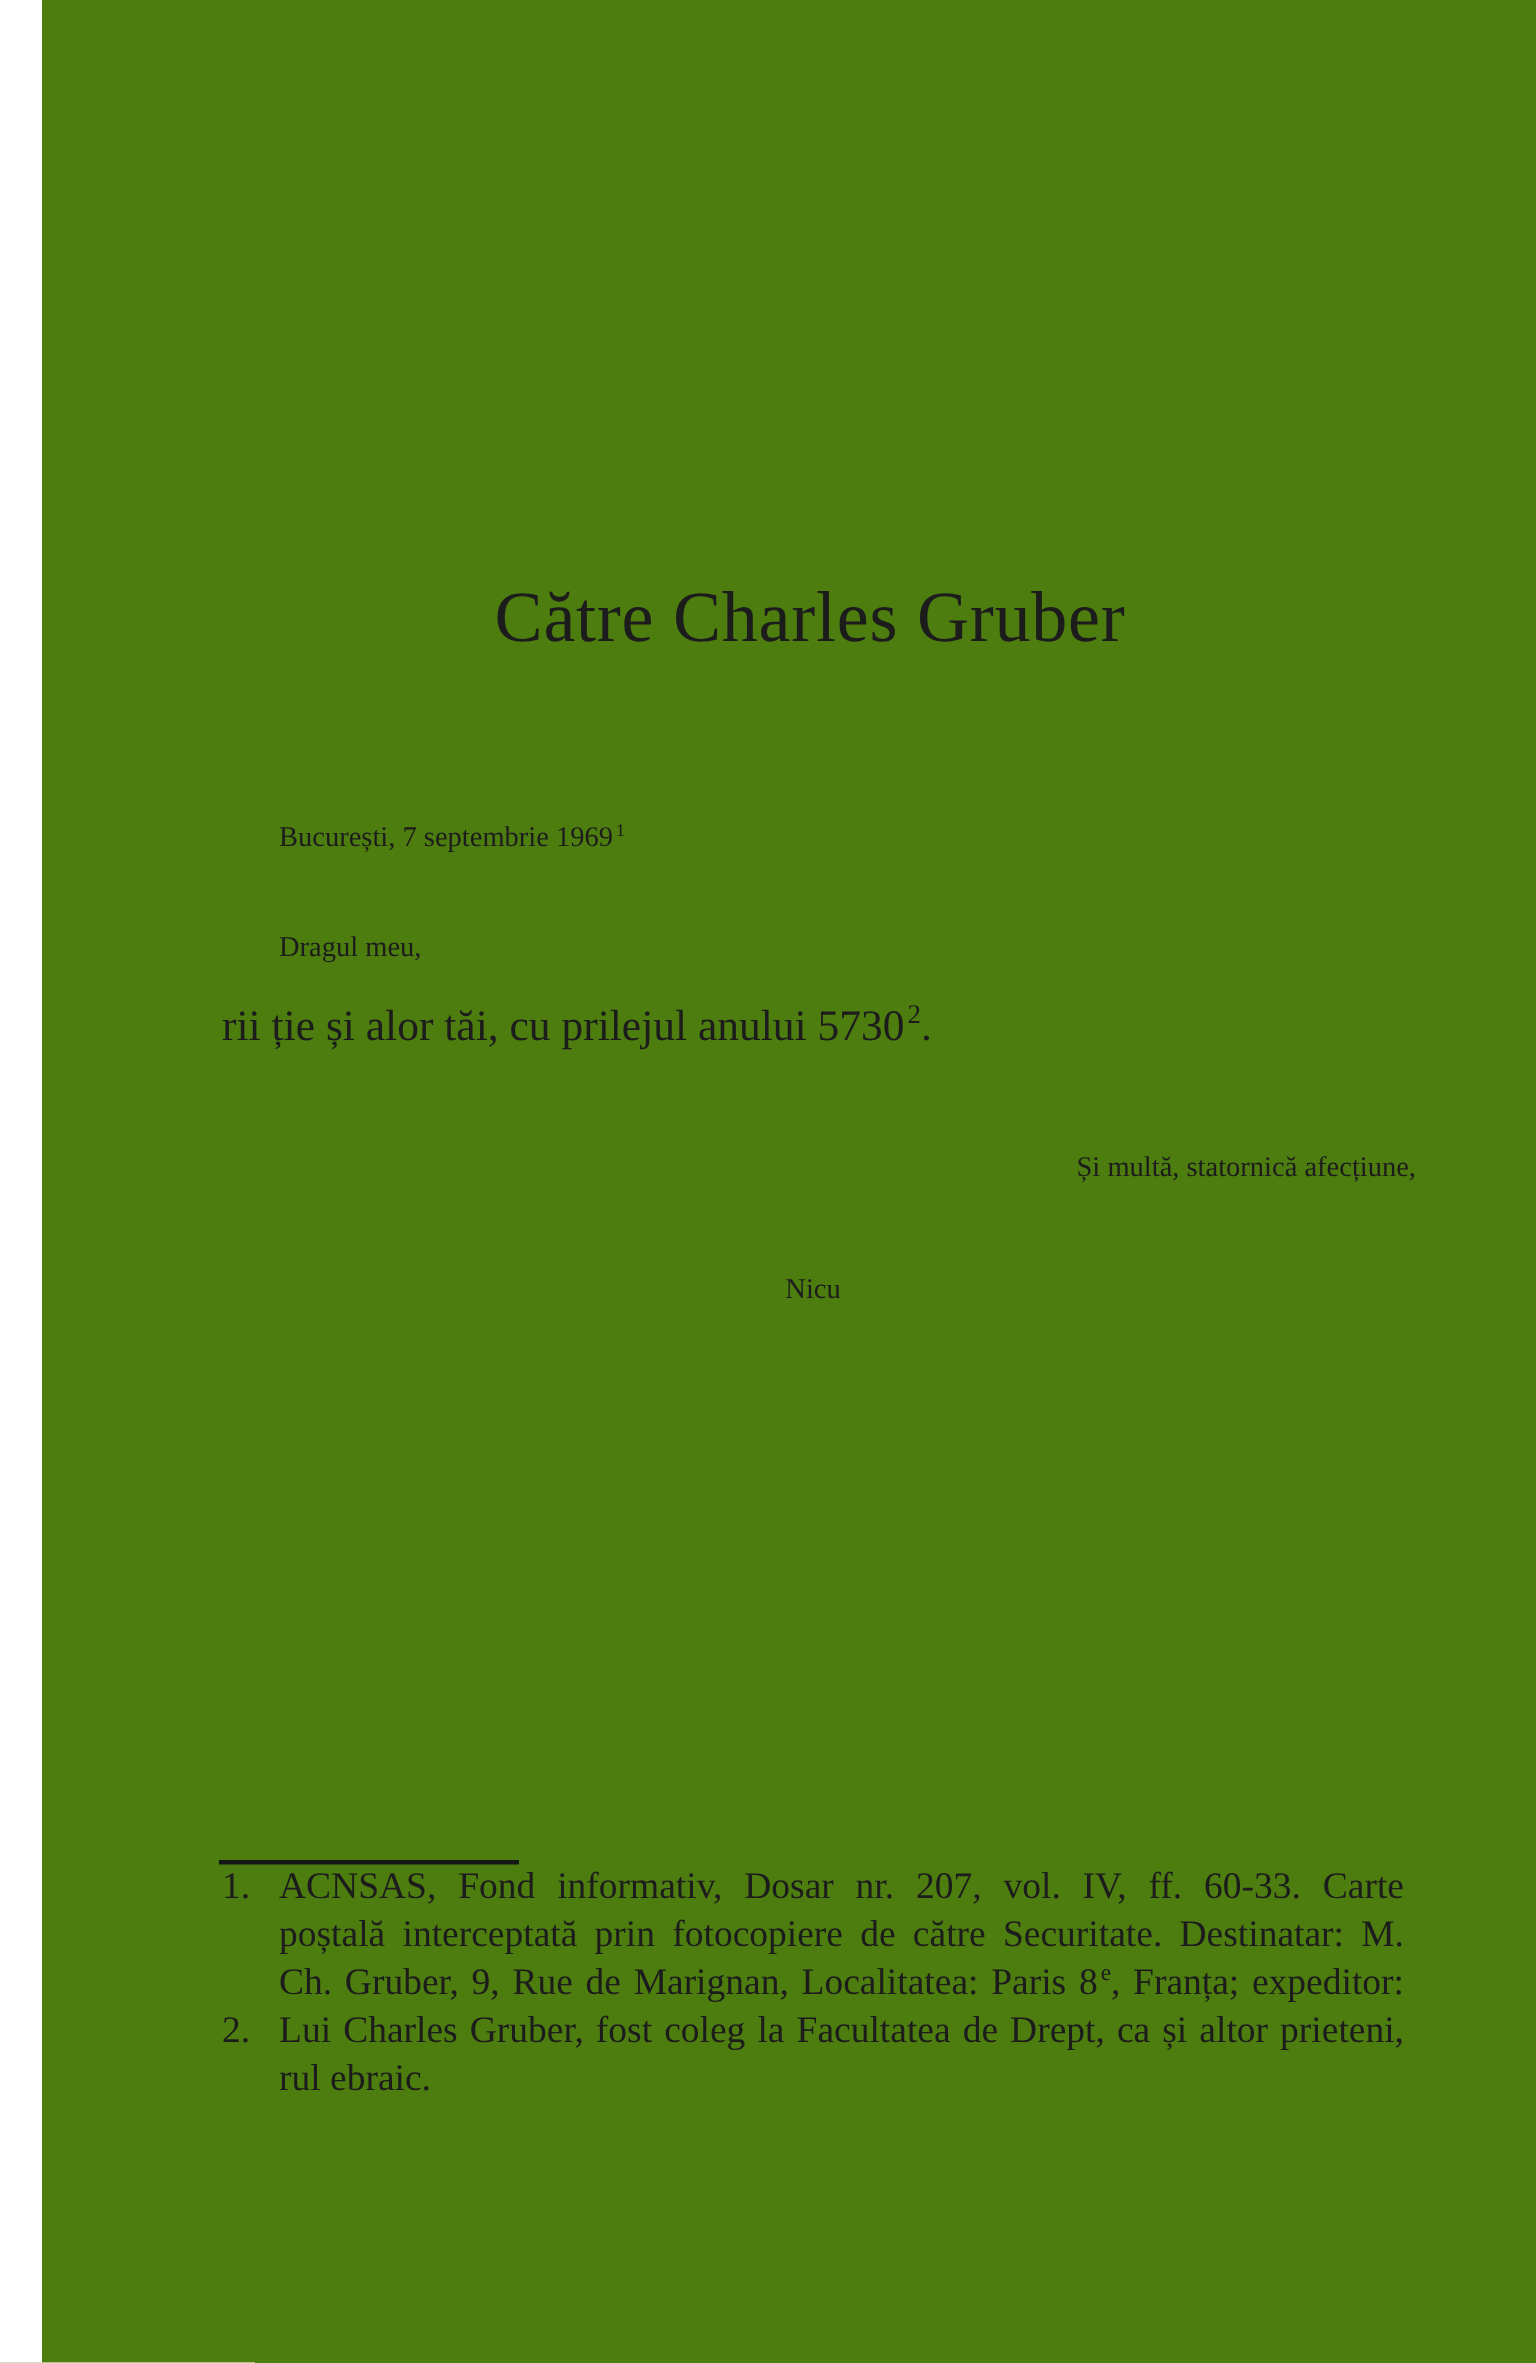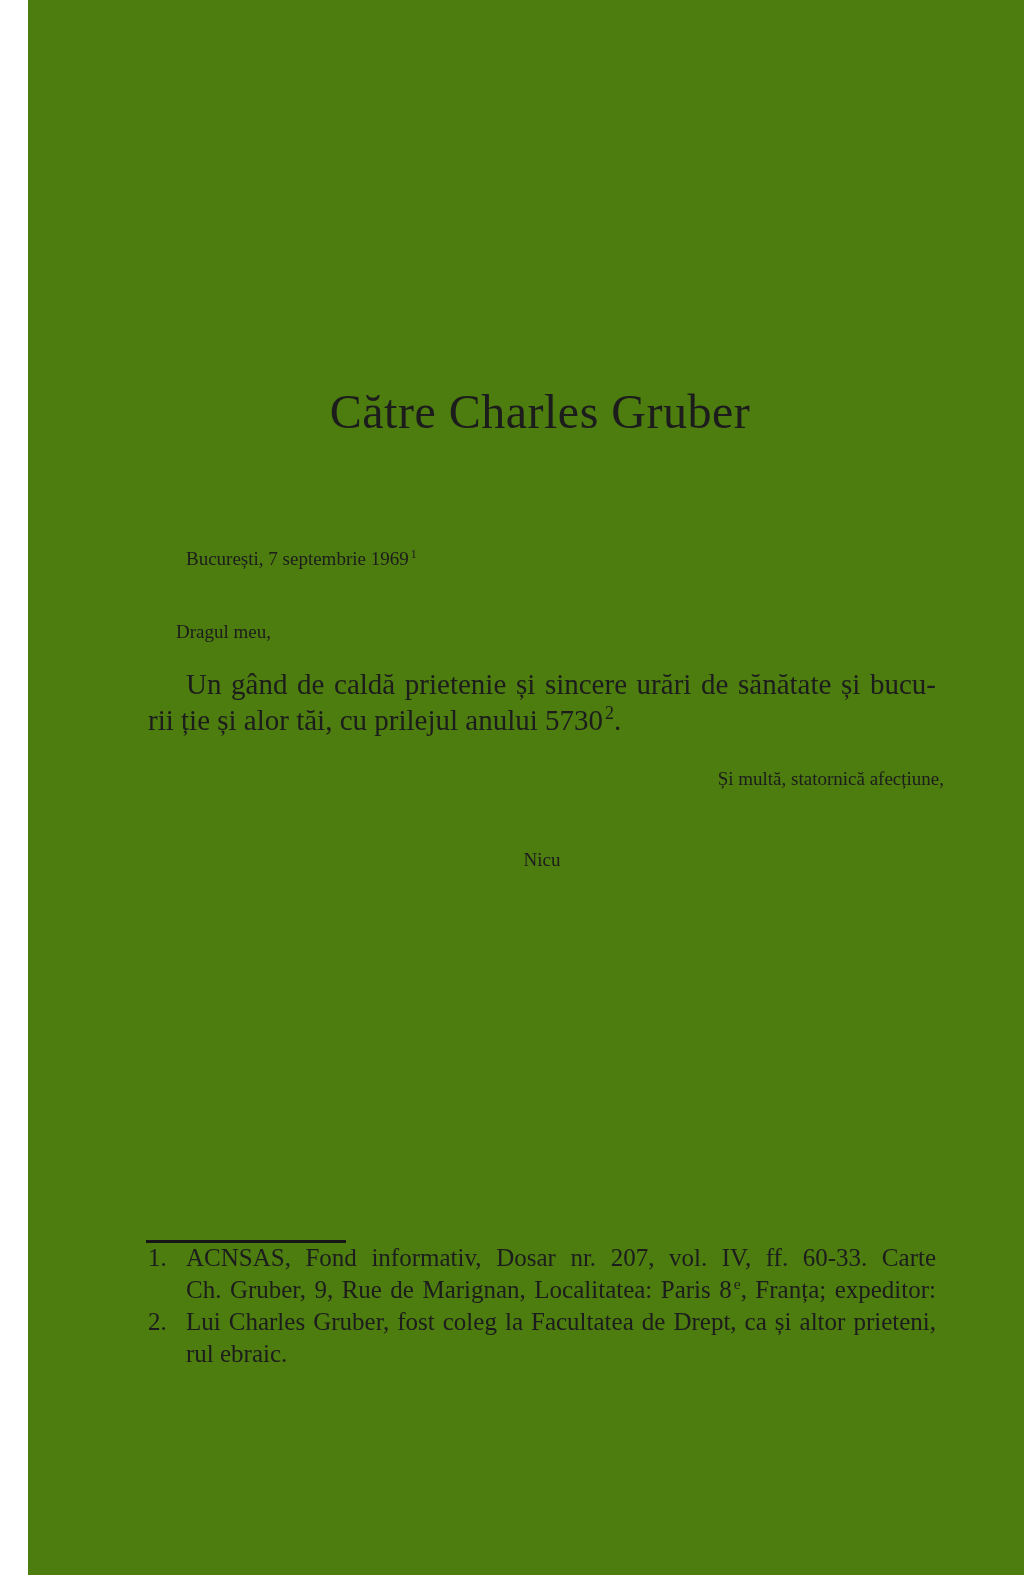--- a/index.html
+++ b/index.html
@@ -19,21 +19,21 @@
     width: 100%;
     margin: 0;
     text-align: center;
     font-size: 48px;
     font-weight: 400;
     line-height: 1.15;
     letter-spacing: 0.5px;
   }
   .textline { font-size: 19px; line-height: 36px; }
   .dateline   { position: absolute; top: 541px; left: 158px; }
-  .salutation { position: absolute; top: 614px; left: 148px; }
+  .salutation { position: absolute; top: 614px; left: 158px; }
   .paragraph  { position: absolute; top: 666px; left: 120px; width: 788px; }
   .para-line  { font-size: 29px; line-height: 36px; }
   .indent     { text-indent: 38px; }
   .j          { text-align: justify; text-align-last: justify; text-justify: inter-word; }
   .closing    { position: absolute; top: 761px; left: 128px; width: 788px; text-align: right; }
   .signature  { position: absolute; top: 842px; left: 120px; width: 788px; text-align: center; }
   .fnrule {
     position: absolute;
     top: 1240px;
     left: 118px;
@@ -64,35 +64,35 @@
 
 <div class="page" style="background: #4d7c0f; color: rgb(28, 28, 28); margin-left: 28px;">
 
   <h1 class="title">Către Charles Gruber</h1>
 
   <div class="dateline textline">București, 7 septembrie 1969<sup class="sup">1</sup></div>
 
   <div class="salutation textline">Dragul meu,</div>
 
   <div class="paragraph">
-    <div class="para-line indent j">Un gând de caldă prietenie și sincere urări de sănătate și bucu-</div>
     <div class="para-line">rii ție și alor tăi, cu prilejul anului 5730<sup class="sup">2</sup>.</div>
   </div>
 
   <div class="closing textline">Și multă, statornică afecțiune,</div>
 
   <div class="signature textline">Nicu</div>
 
   <div class="fnrule" style="background: rgb(22, 22, 22);"></div>
 
   <div class="footnotes">
       <div class="fn">
         <div class="fn-num">1.</div>
         <div class="fn-text">
           <div class="fn-line j">ACNSAS, Fond informativ, Dosar nr. 207, vol. IV, ff. 60-33. Carte</div>
+          <div class="fn-line j">poștală interceptată prin fotocopiere de către Securitate. Destinatar: M.</div>
           <div class="fn-line j">Ch. Gruber, 9, Rue de Marignan, Localitatea: Paris 8<sup class="sup">e</sup>, Franța; expeditor:</div>
         </div>
       </div>
       <div class="fn">
         <div class="fn-num">2.</div>
         <div class="fn-text">
           <div class="fn-line j">Lui Charles Gruber, fost coleg la Facultatea de Drept, ca și altor prieteni,</div>
           <div class="fn-line">rul ebraic.</div>
         </div>
       </div>

